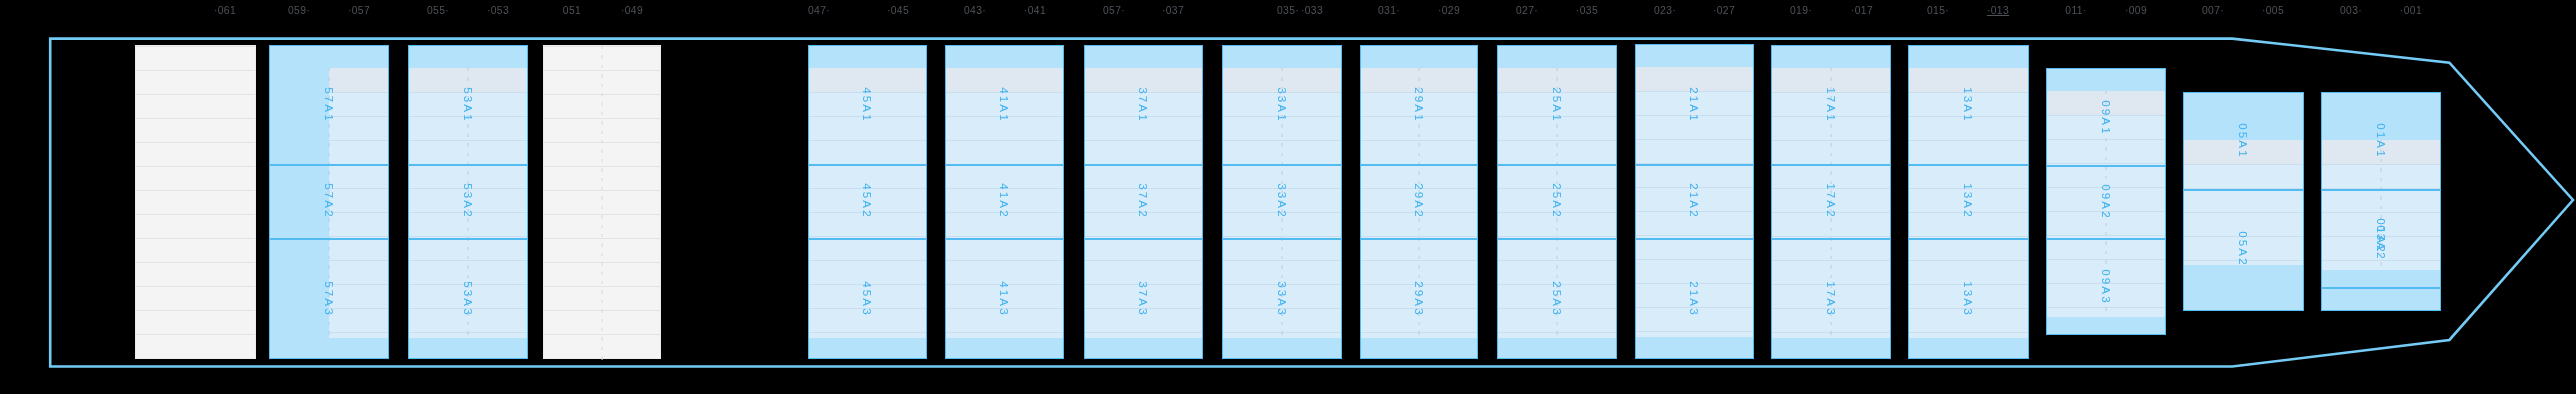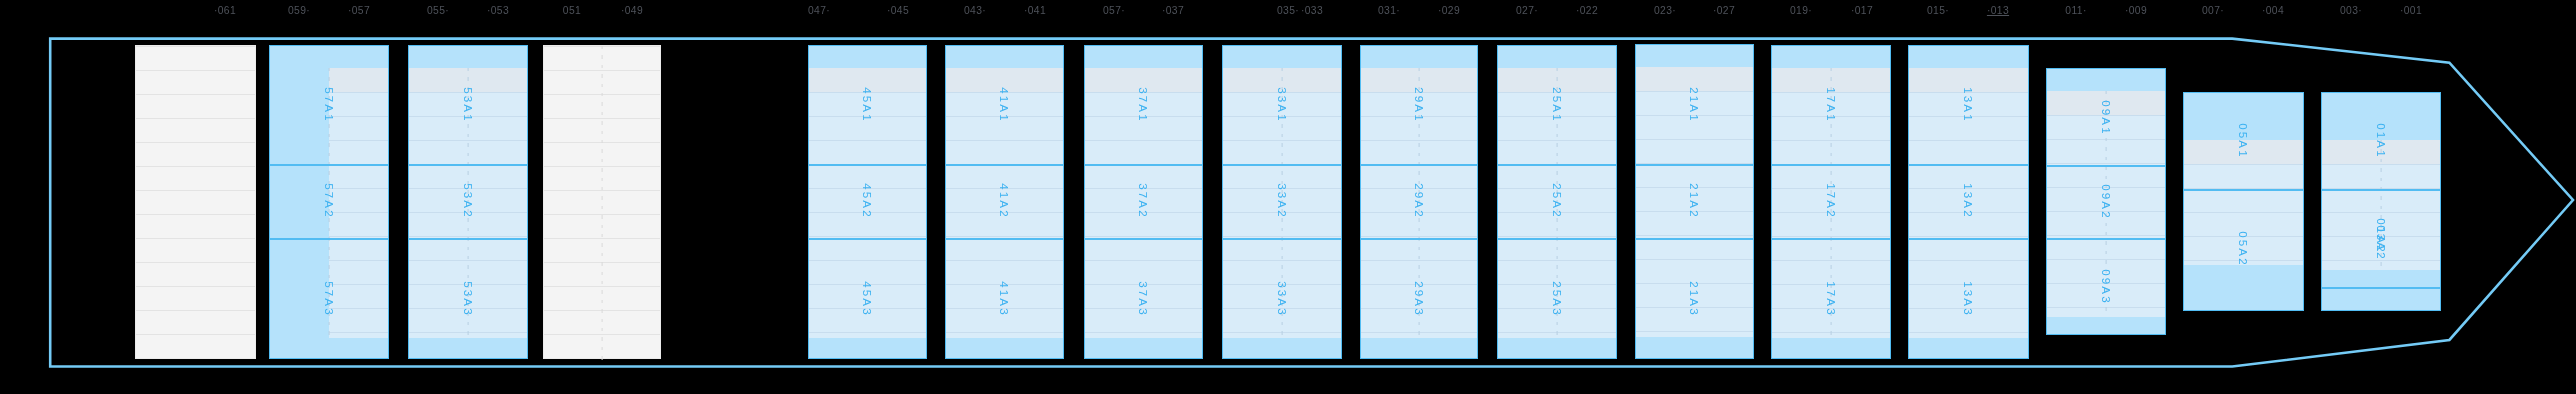--- a/index.html
+++ b/index.html
@@ -41,31 +41,31 @@
     <span class="axis-label" style="left: 898px; color: rgb(78, 82, 90);">·045</span>
     <span class="axis-label" style="left: 975px; color: rgb(78, 82, 90);">043·</span>
     <span class="axis-label" style="left: 1035px; color: rgb(78, 82, 90);">·041</span>
     <span class="axis-label" style="left: 1114px; color: rgb(78, 82, 90);">057·</span>
     <span class="axis-label" style="left: 1173px; color: rgb(78, 82, 90);">·037</span>
     <span class="axis-label" style="left: 1288px; color: rgb(78, 82, 90);">035·</span>
     <span class="axis-label" style="left: 1312px; color: rgb(78, 82, 90);">·033</span>
     <span class="axis-label" style="left: 1389px; color: rgb(78, 82, 90);">031·</span>
     <span class="axis-label" style="left: 1449px; color: rgb(78, 82, 90);">·029</span>
     <span class="axis-label" style="left: 1527px; color: rgb(78, 82, 90);">027·</span>
-    <span class="axis-label" style="left: 1587px; color: rgb(78, 82, 90);">·022</span>
+    <span class="axis-label" style="left: 1587px; color: rgb(78, 82, 90);">·035</span>
     <span class="axis-label" style="left: 1665px; color: rgb(78, 82, 90);">023·</span>
     <span class="axis-label" style="left: 1724px; color: rgb(78, 82, 90);">·027</span>
     <span class="axis-label" style="left: 1801px; color: rgb(78, 82, 90);">019·</span>
     <span class="axis-label" style="left: 1862px; color: rgb(78, 82, 90);">·017</span>
     <span class="axis-label" style="left: 1938px; color: rgb(78, 82, 90);">015·</span>
     <span class="axis-label" style="left: 1998px; color: rgb(78, 82, 90); text-decoration: underline;">·013</span>
     <span class="axis-label" style="left: 2076px; color: rgb(78, 82, 90);">011·</span>
     <span class="axis-label" style="left: 2136px; color: rgb(78, 82, 90); text-align: center;">·009</span>
     <span class="axis-label" style="left: 2213px; color: rgb(78, 82, 90);">007·</span>
-    <span class="axis-label" style="left: 2273px; color: rgb(78, 82, 90);">·004</span>
+    <span class="axis-label" style="left: 2273px; color: rgb(78, 82, 90);">·005</span>
     <span class="axis-label" style="left: 2351px; color: rgb(78, 82, 90);">003·</span>
     <span class="axis-label" style="left: 2411px; color: rgb(78, 82, 90);">·001</span>
     <div class="bay empty" style="left: 135px; top: 45px; width: 121px; height: 314px; background: repeating-linear-gradient(rgb(227, 227, 227) 0px, rgb(227, 227, 227) 0.9px, rgb(244, 244, 244) 0.9px, rgb(244, 244, 244) 24px);">
       <div class="bay-dash" style="left: 50%; top: 0px; height: 314px; background-image: repeating-linear-gradient(rgb(217, 217, 217) 0px, rgb(217, 217, 217) 3.4px, transparent 3.4px, transparent 9.4px);"></div>
     </div>
     <div class="bay cargo" style="left: 269px; top: 45px; width: 120px; height: 314px; background: rgb(181, 226, 251); border-color: rgb(82, 188, 242);">
       <div class="overlay" style="left: 50%; width: 50%; top: 22px; height: 270px; background: repeating-linear-gradient(rgb(200, 221, 238) 0px, rgb(200, 221, 238) 0.9px, rgb(217, 236, 249) 0.9px, rgb(217, 236, 249) 24px);">
         <div class="overlay-head" style="background: rgb(223, 232, 240);"></div>
       </div>
       <div class="bay-dash" style="left: 50%; top: 22px; height: 270px; background-image: repeating-linear-gradient(rgb(183, 207, 226) 0px, rgb(183, 207, 226) 3.4px, transparent 3.4px, transparent 9.4px);"></div>

